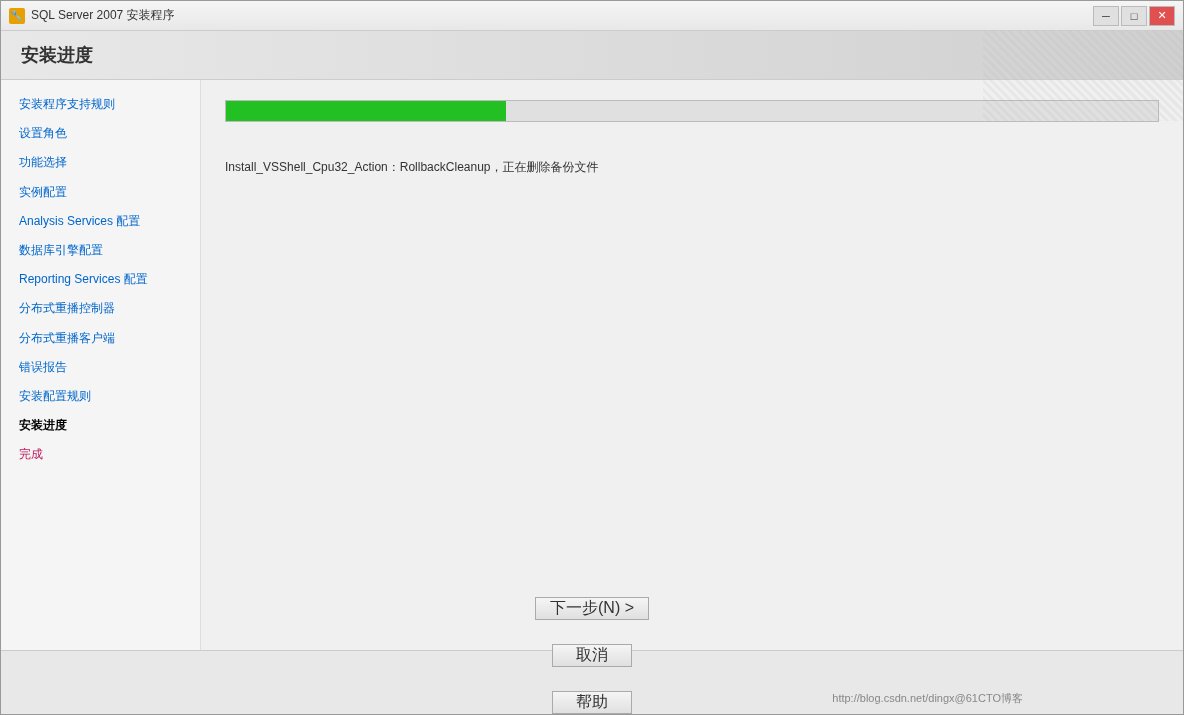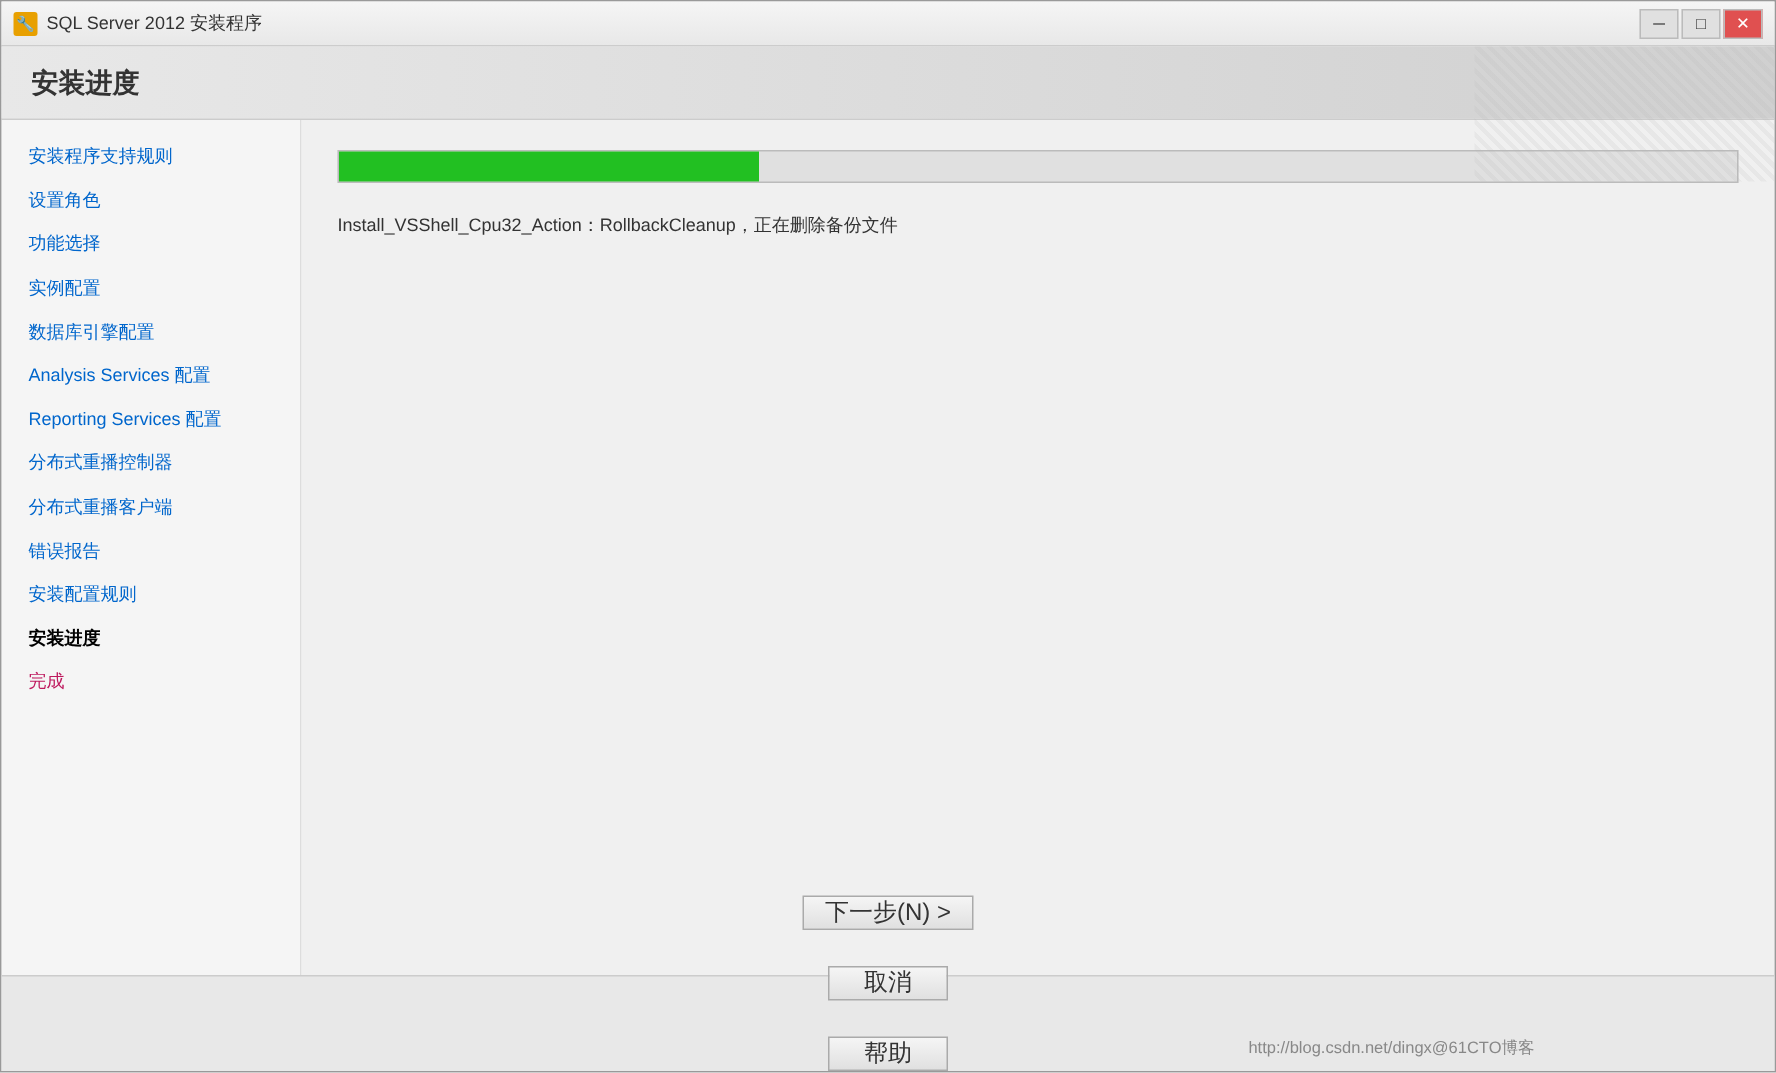--- a/index.html
+++ b/index.html
@@ -127,21 +127,21 @@
       color: #be185d;
     }
 
     
     .content-area {
       flex: 1;
       padding: 20px 24px;
       background: #f0f0f0;
       display: flex;
       flex-direction: column;
-      gap: 16px;
+      gap: 33px;
     }
 
     
     .progress-container {
       width: 100%;
       height: 22px;
       background: #e0e0e0;
       border: 1px solid #bbb;
       border-radius: 0;
     }
@@ -212,43 +212,43 @@
     }
   </style>
 </head>
 <body>
 
 <div class="window">
 
   <div class="title-bar">
     <div class="title-bar-left">
       <div class="title-bar-icon">🔧</div>
-      <span class="title-bar-title">SQL Server 2012 安装程序</span>
+      <span class="title-bar-title">SQL Server 2007 安装程序</span>
     </div>
     <div class="title-bar-controls">
       <button class="title-btn">─</button>
       <button class="title-btn">□</button>
       <button class="title-btn close">✕</button>
     </div>
   </div>
 
   <div class="header-bar" style="position:relative;">
     <div class="bg-pattern"></div>
     <h1 class="header-title">安装进度</h1>
   </div>
 
   <div class="main-content">
 
     <div class="sidebar">
     <div class="sidebar-item">安装程序支持规则</div>
         <div class="sidebar-item">设置角色</div>
         <div class="sidebar-item">功能选择</div>
         <div class="sidebar-item">实例配置</div>
+        <div class="sidebar-item">Analysis Services 配置</div>
         <div class="sidebar-item">数据库引擎配置</div>
-        <div class="sidebar-item">Analysis Services 配置</div>
         <div class="sidebar-item">Reporting Services 配置</div>
         <div class="sidebar-item">分布式重播控制器</div>
         <div class="sidebar-item">分布式重播客户端</div>
         <div class="sidebar-item">错误报告</div>
         <div class="sidebar-item">安装配置规则</div>
         <div class="sidebar-item active">安装进度</div>
         <div class="sidebar-item plain">完成</div>
       </div>
 
     <div class="content-area">

